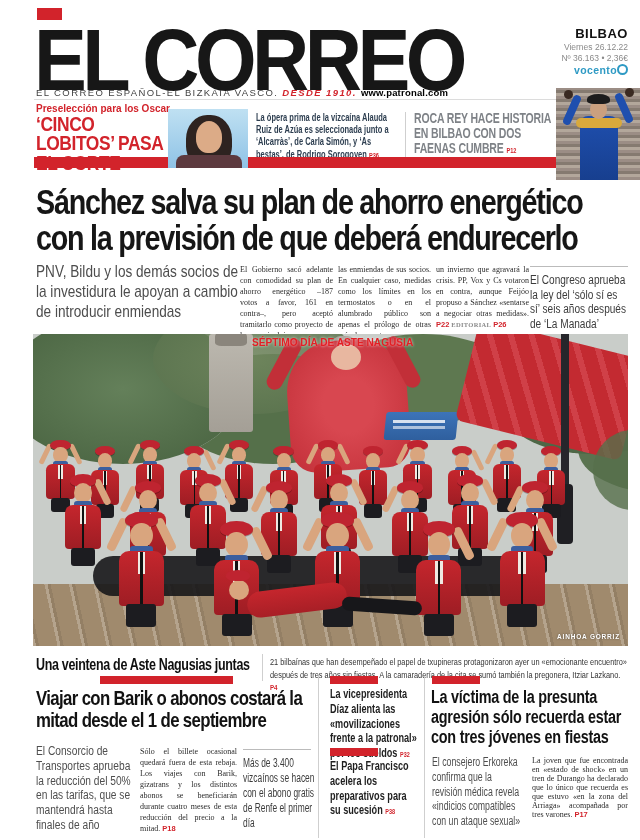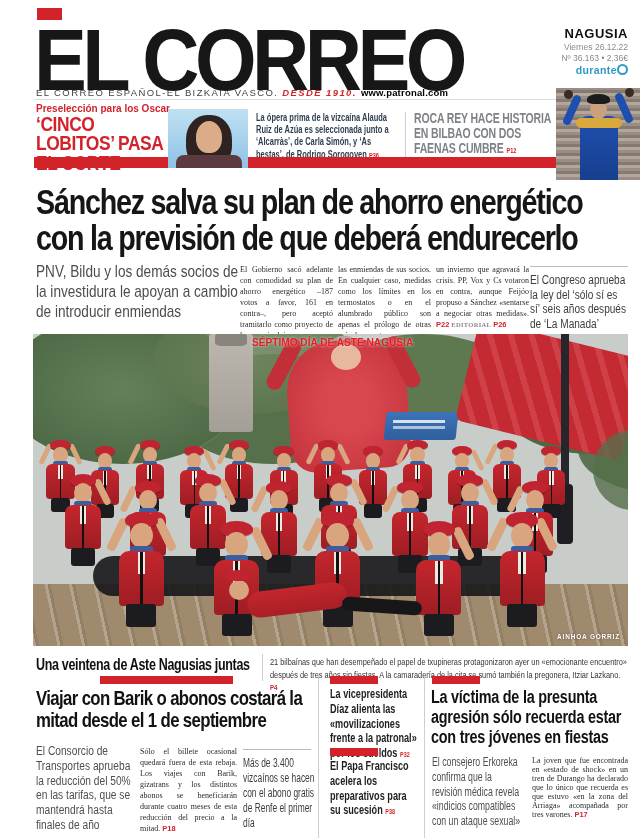--- a/index.html
+++ b/index.html
@@ -97,24 +97,24 @@
   #torero-photo .hL{position:absolute;left:8px;top:2px;width:9px;height:9px;background:#3a2a22;border-radius:50%;}
   #torero-photo .hR{position:absolute;left:69px;top:0;width:9px;height:9px;background:#3a2a22;border-radius:50%;}
 </style>
 </head>
 <body>
 
 <div class="abs bar" id="corner-tab"></div>
 <div class="abs cx" id="brand">EL CORREO</div>
 
 <div class="abs" id="edition-block">
-  <div class="ed">NAGUSIA</div>
+  <div class="ed">BILBAO</div>
   <div class="dt">Viernes 26.12.22</div>
   <div class="dt">Nº 36.163 • 2,36€</div>
-  <div id="vocento"><span>durante</span><span class="circ"></span></div>
+  <div id="vocento"><span>vocento</span><span class="circ"></span></div>
 </div>
 
 <div class="abs" id="tagline">
   <span>EL CORREO ESPAÑOL-EL BIZKAIA VASCO.</span>
   <span class="since">DESDE 1910.</span>
   <span class="url">www.patronal.com</span>
 </div>
 <div class="abs hrule" id="head-rule" style="background:#dcdcdc"></div>
 
 <div class="abs" id="kicker">Preselección para los Oscar</div>

